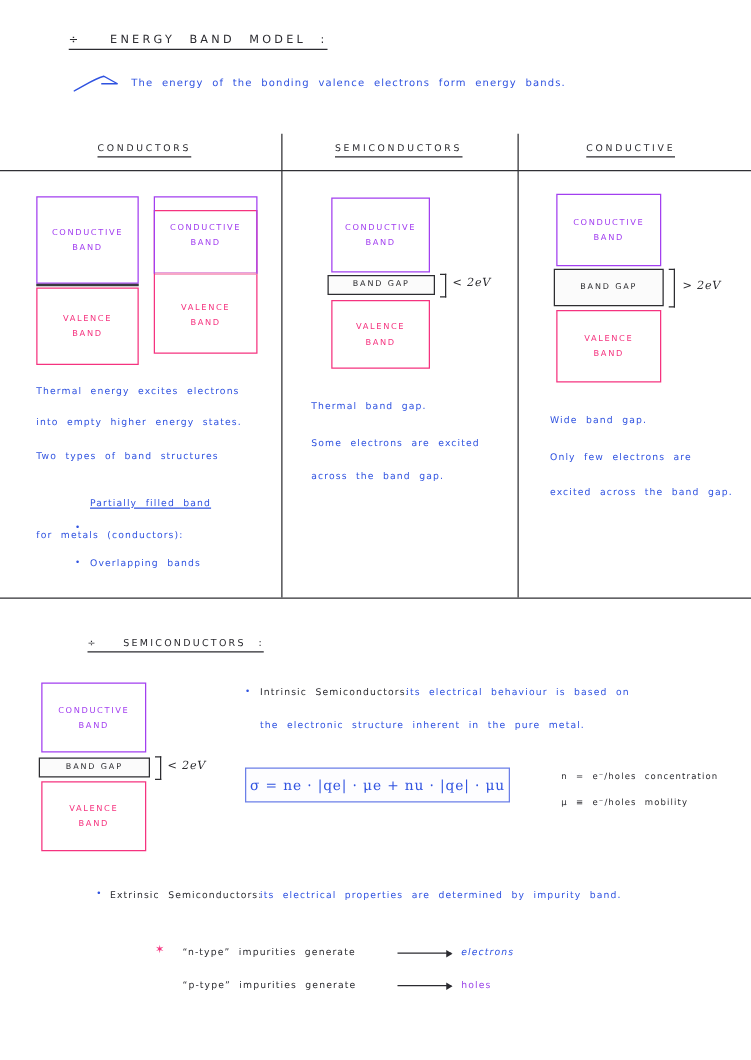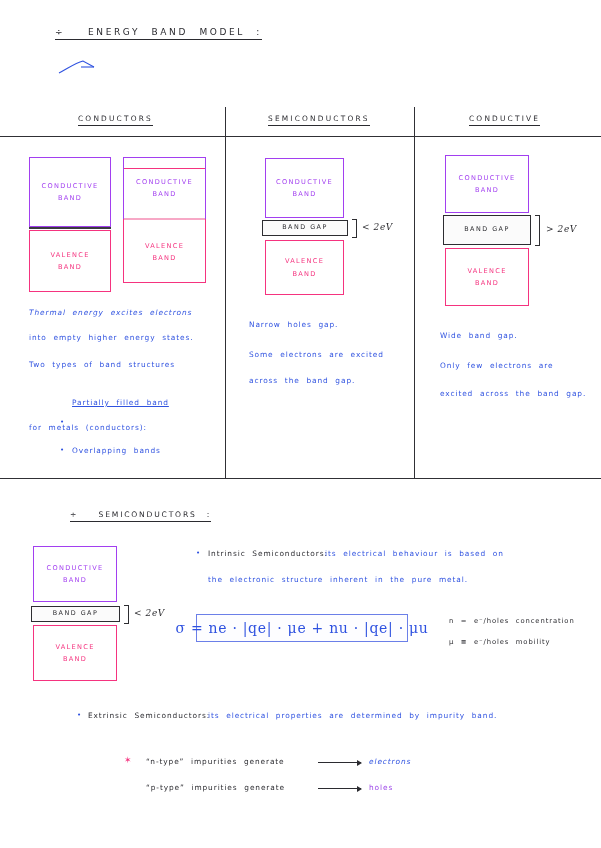--- a/index.html
+++ b/index.html
@@ -133,21 +133,21 @@
   
   .formula-box {
     position: absolute;
     box-sizing: border-box;
     border: 1.1px solid #6b7fe8;
     background: #fdfdff;
     display: flex;
     align-items: center;
     justify-content: center;
     color: #2f52e0;
-    font-size: 14px;
+    font-size: 11px;
     letter-spacing: 0.7px;
     white-space: nowrap;
     font-family: "DejaVu Serif", serif;
   }
 
   
   .long-arrow {
     position: absolute;
     height: 1px;
     background: #2b2b30;
@@ -171,20 +171,21 @@
 
   <div class="head-title underline-head" style="left:55px; top:27px;">
     <span>÷&nbsp;&nbsp;</span><span>ENERGY   BAND   MODEL :</span>
   </div>
 
   <svg class="intro-arrow" style="left:57px; top:57px;" width="40" height="18">
     <path d="M2,16 C10,12 18,6 26,4 L37,10" fill="none" stroke="#2f52e0" stroke-width="1.1"></path>
     <path d="M24,10 L37,10" fill="none" stroke="#2f52e0" stroke-width="1.1"></path>
   </svg>
 
+  <div class="note" style="left:105px; top:62px; font-size:8px;">The energy of the bonding valence electrons form energy bands.</div>
 
   <div class="rule-h" style="left:0px; top:136px; width:601px;"></div>
   <div class="rule-h" style="left:0px; top:478px; width:601px;"></div>
   <div class="rule-v" style="left:225px; top:107px; height:371px;"></div>
   <div class="rule-v" style="left:414px; top:107px; height:371px;"></div>
 
   <div class="head-title underline-head" style="left:78px; top:114px; font-size:7.4px; letter-spacing:2.2px;">CONDUCTORS</div>
   <div class="head-title underline-head" style="left:268px; top:114px; font-size:7.4px; letter-spacing:2.2px;">SEMICONDUCTORS</div>
   <div class="head-title underline-head" style="left:469px; top:114px; font-size:7.4px; letter-spacing:2.2px;">CONDUCTIVE</div>
 
@@ -201,21 +202,21 @@
   <div class="band band-val" style="left:123px; top:168px; width:83px; height:115px; justify-content:flex-end; padding-bottom:18px;">
     <span>VALENCE</span>
     <span>BAND</span>
   </div>
   <div class="band band-cond" style="left:123px; top:157px; width:83px; height:62px;">
     <span>CONDUCTIVE</span>
     <span>BAND</span>
   </div>
   <div class="gap-sep" style="left:124px; top:218px; width:81px; height:2px;"></div>
 
-  <div class="note" style="left:29px; top:308px;font-style:italic;">Thermal energy excites electrons</div>
+  <div class="note" style="left:29px; top:308px;">Thermal energy excites electrons</div>
   <div class="note" style="left:29px; top:333px;">into empty higher energy states.</div>
   <div class="note" style="left:29px; top:360px;">Two types of band structures</div>
   <div class="note" style="left:29px; top:387px;margin-top:36px;">for metals (conductors):</div>
 
   <div class="bullet-dot" style="left:60px; top:418px;">•</div>
   <div class="note" style="left:72px; top:398px;text-decoration:underline;">Partially filled band</div>
   <div class="bullet-dot" style="left:60px; top:446px;">•</div>
   <div class="note" style="left:72px; top:446px;">Overlapping bands</div>
 
   <div class="band band-cond" style="left:265px; top:158px; width:79px; height:60px;">
@@ -225,21 +226,21 @@
   <div class="band band-gap thin" style="left:262px; top:220px; width:86px; height:16px;">
     <span>BAND   GAP</span>
   </div>
   <div class="band band-val" style="left:265px; top:240px; width:79px; height:55px;">
     <span>VALENCE</span>
     <span>BAND</span>
   </div>
   <div class="bracket" style="left:352px; top:219px; height:19px;"></div>
   <div class="ev-label" style="left:362px; top:222px;">&lt; 2eV</div>
 
-  <div class="note" style="left:249px; top:320px;">Narrow holes gap.</div>
+  <div class="note" style="left:249px; top:320px;">Thermal band gap.</div>
   <div class="note" style="left:249px; top:350px;">Some electrons are excited</div>
   <div class="note" style="left:249px; top:376px;">across the band gap.</div>
 
   <div class="band band-cond" style="left:445px; top:155px; width:84px; height:58px;">
     <span>CONDUCTIVE</span>
     <span>BAND</span>
   </div>
   <div class="band band-gap thin" style="left:443px; top:215px; width:88px; height:30px;">
     <span>BAND   GAP</span>
   </div>

